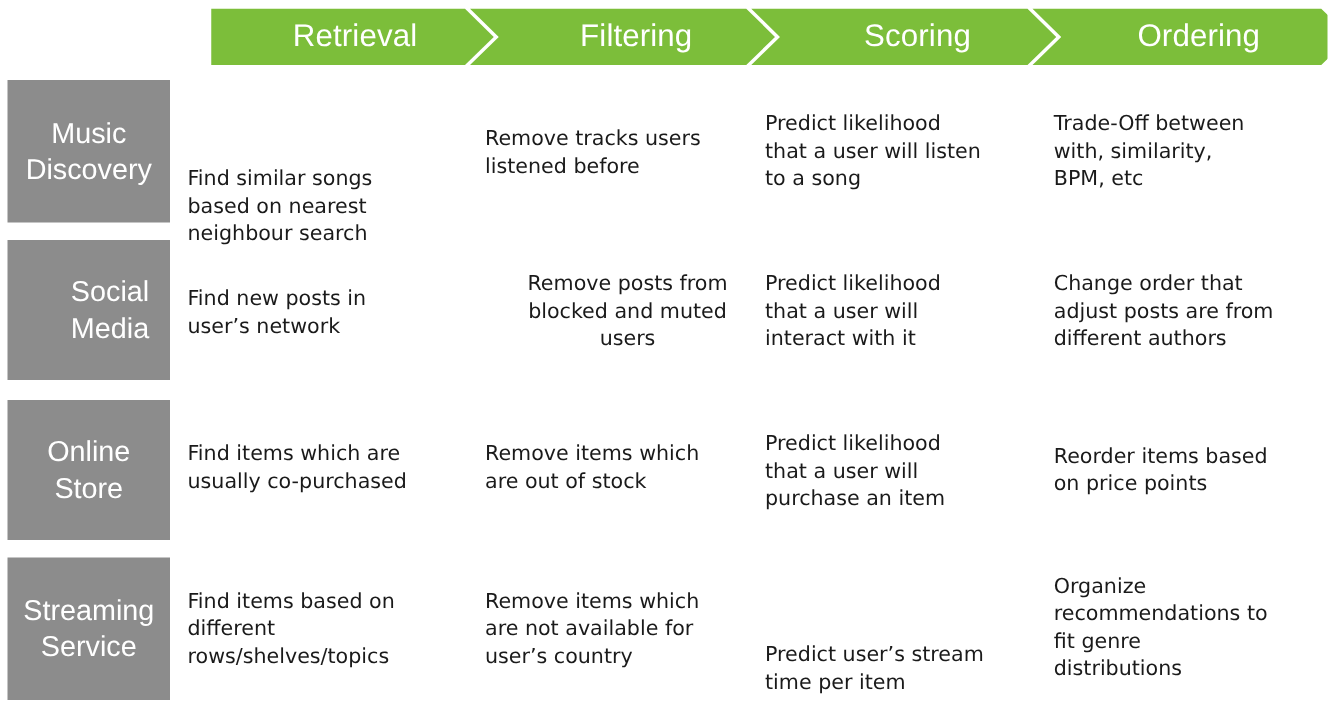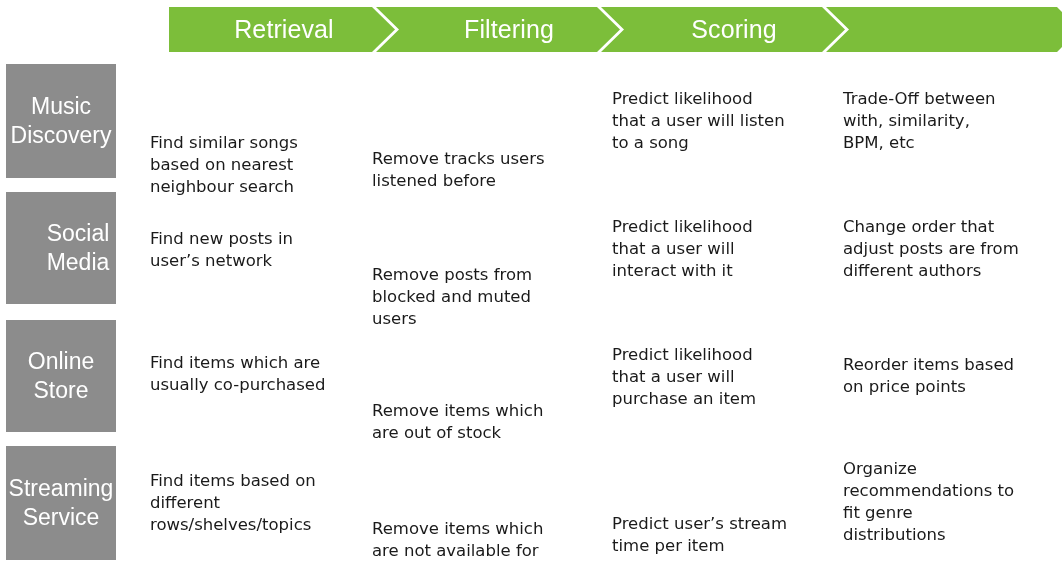--- a/index.html
+++ b/index.html
@@ -45,21 +45,21 @@
   }
   .stage-0 { left: 160px;  width: 200px; }
   .stage-1 { left: 385px;  width: 200px; }
   .stage-2 { left: 610px;  width: 200px; }
   .stage-3 { left: 835px;  width: 200px; }
 
   
   .row-label {
     position: absolute;
     left: 6px;
-    width: 110px;
+    width: 130px;
     background: #8c8c8c;
     color: #ffffff;
     font-family: "Liberation Sans", sans-serif;
     font-size: 23px;
     line-height: 29px;
     text-align: center;
     display: flex;
     align-items: center;
     justify-content: center;
     box-sizing: border-box;
@@ -75,31 +75,31 @@
   
   .cell {
     position: absolute;
     font-family: "DejaVu Sans", sans-serif;
     font-size: 16.5px;
     line-height: 22px;
     color: #1a1a1a;
     white-space: pre-line;
   }
   .col-0 { left: 150px; width: 215px; }
-  .col-1 { left: 372px; width: 228px; margin-top: 48px; }
+  .col-1 { left: 388px; width: 228px; }
   .col-2 { left: 612px; width: 222px; }
   .col-3 { left: 843px; width: 210px; }
 
   .c-0-0 { top: 88px; margin-top: 44px;  }
   .c-0-1 { top: 100px; }
   .c-0-2 { top: 88px;  }
   .c-0-3 { top: 88px;  }
 
   .c-1-0 { top: 228px; }
-  .c-1-1 { top: 216px; }
+  .c-1-1 { top: 216px; text-align: center; }
   .c-1-2 { top: 216px; }
   .c-1-3 { top: 216px; }
 
   .c-2-0 { top: 352px; }
   .c-2-1 { top: 352px; }
   .c-2-2 { top: 344px; }
   .c-2-3 { top: 354px; }
 
   .c-3-0 { top: 470px; }
   .c-3-1 { top: 470px; }
@@ -117,20 +117,21 @@
     <path d="M352,7 L573,7 L596,29.5 L573,52 L352,52 L375,29.5 Z" fill="#7CBE3A"></path>
 
     <path d="M577,7 L798,7 L821,29.5 L798,52 L577,52 L600,29.5 Z" fill="#7CBE3A"></path>
 
     <path d="M802,7 L1033,7 L1056,29.5 L1033,52 L802,52 L825,29.5 Z" fill="#7CBE3A"></path>
   </svg>
 
   <div class="stage-label stage-0">Retrieval</div>
   <div class="stage-label stage-1">Filtering</div>
   <div class="stage-label stage-2">Scoring</div>
+  <div class="stage-label stage-3">Ordering</div>
 </div>
 
 <div class="row-label rl-0">
   <span>Music
 Discovery</span>
 </div>
 <div class="row-label rl-1">
   <span>Social
 Media</span>
 </div>

